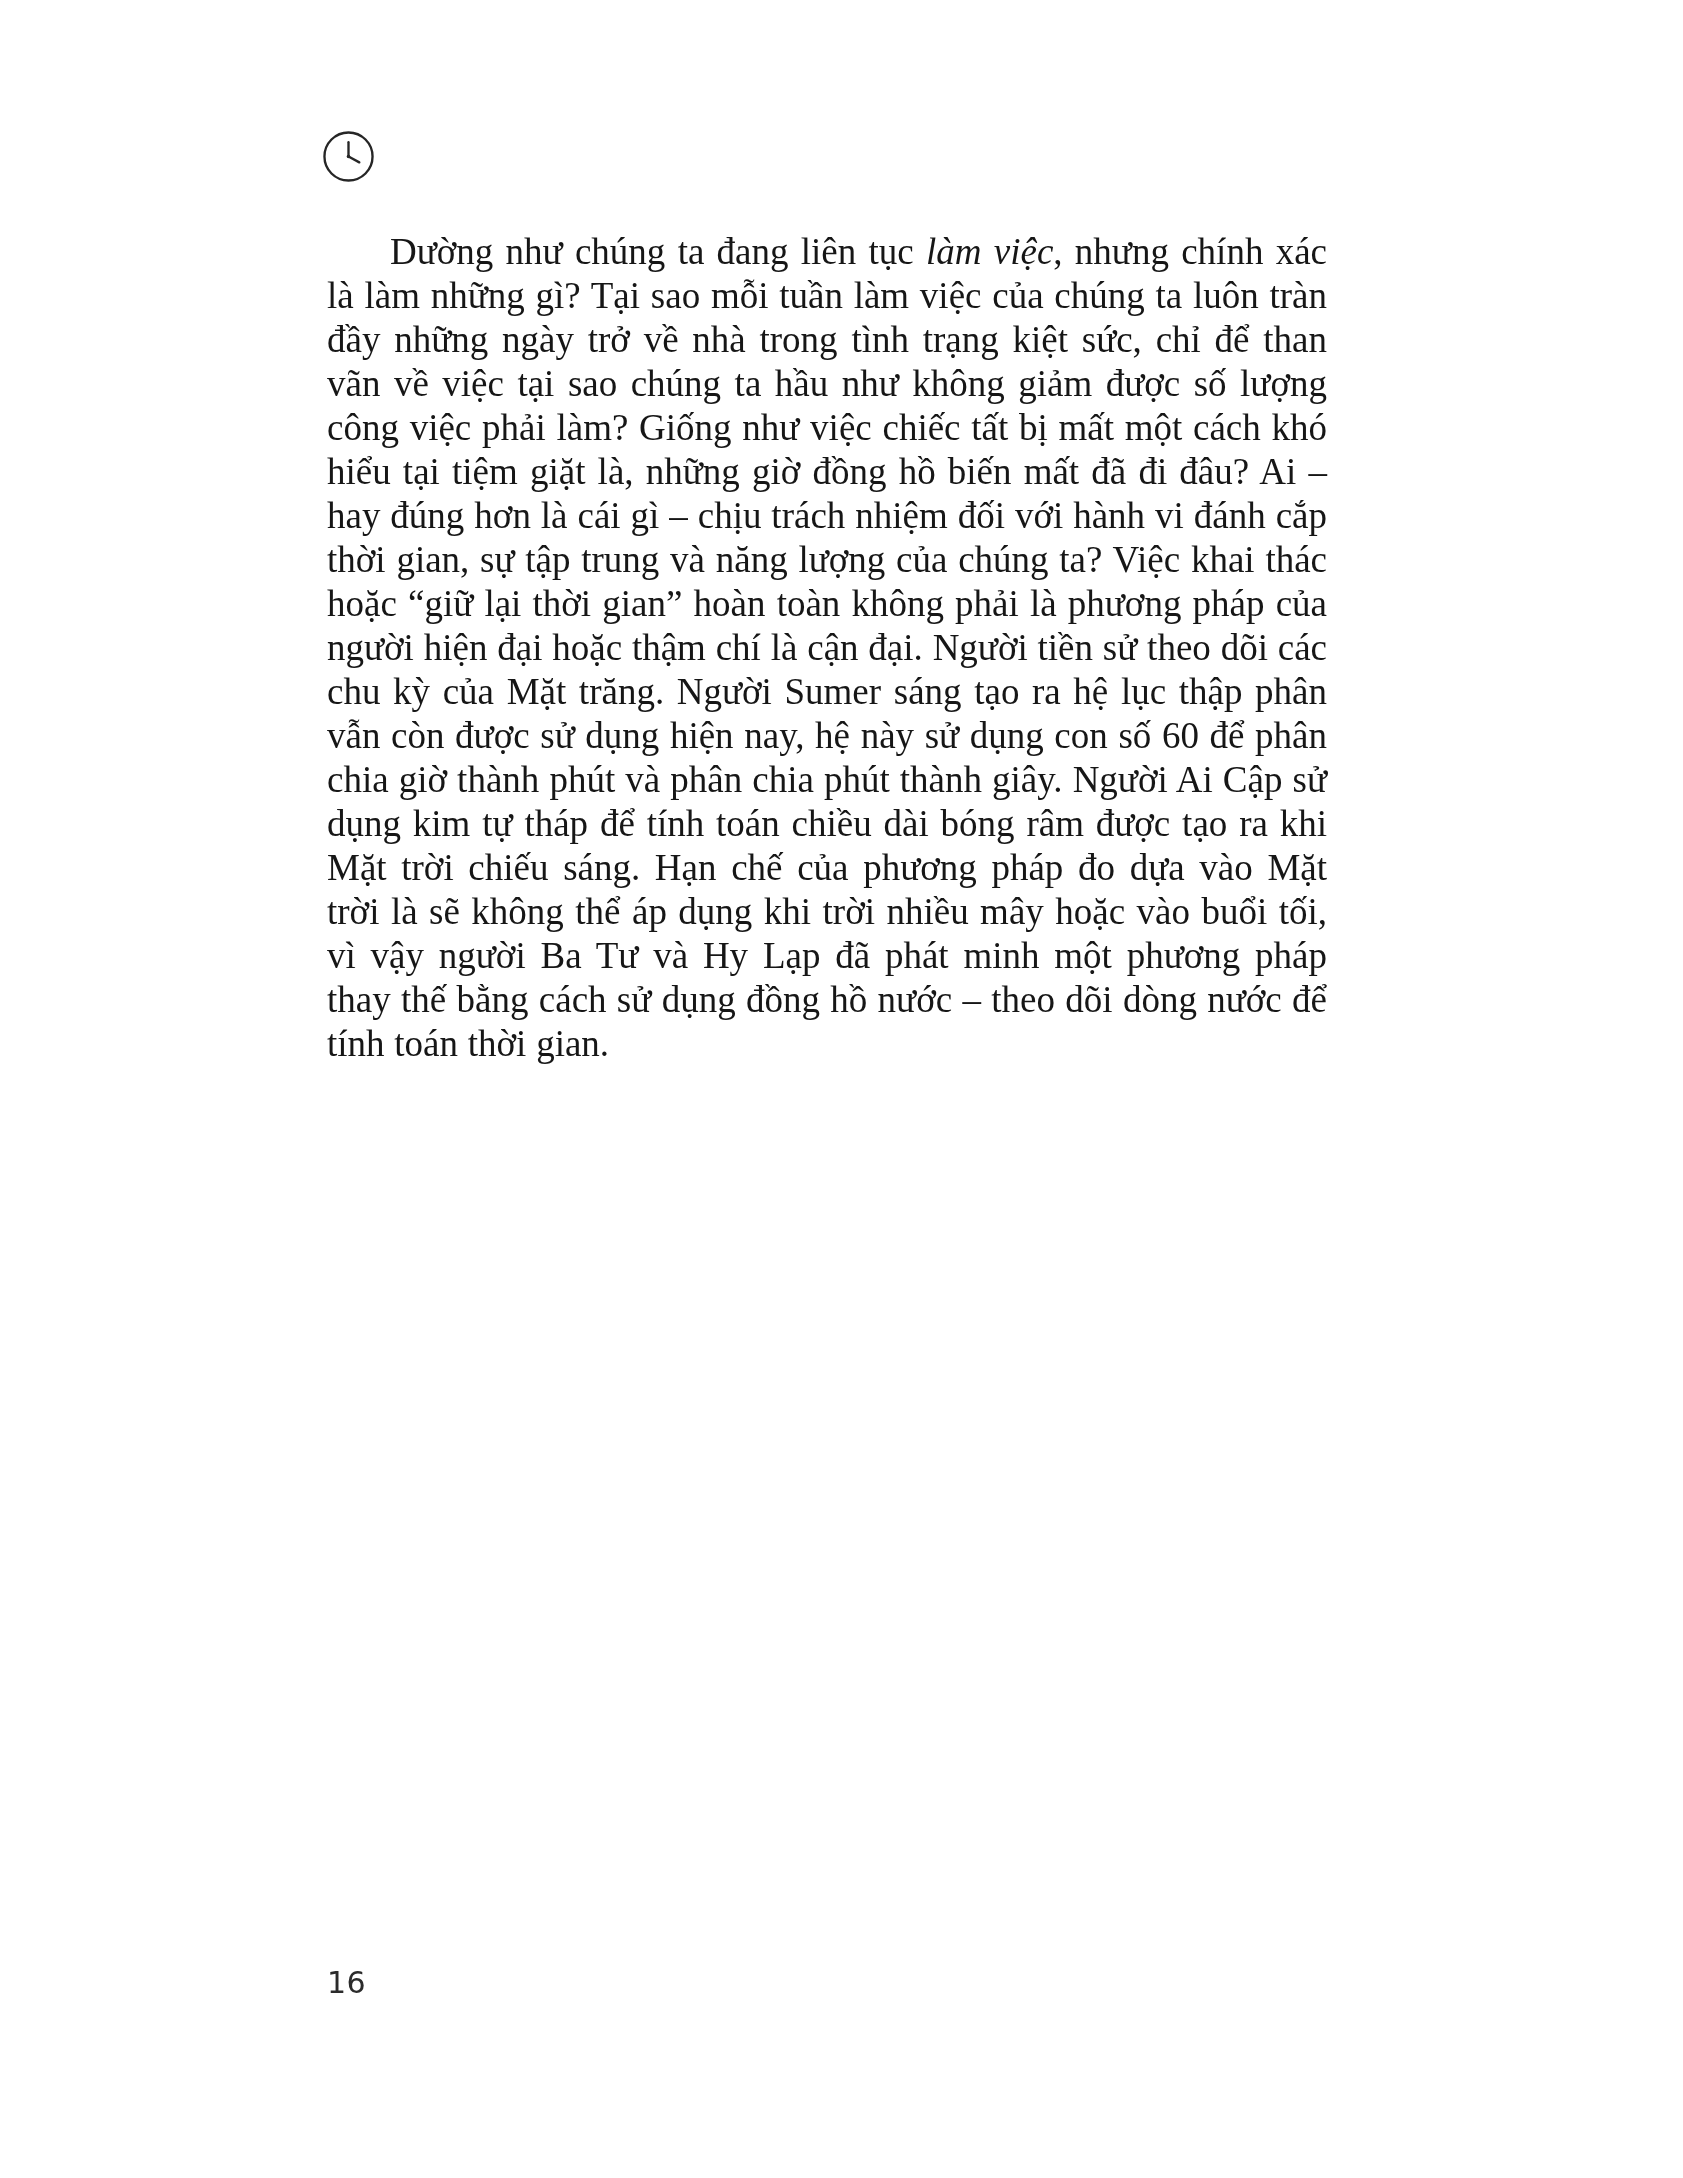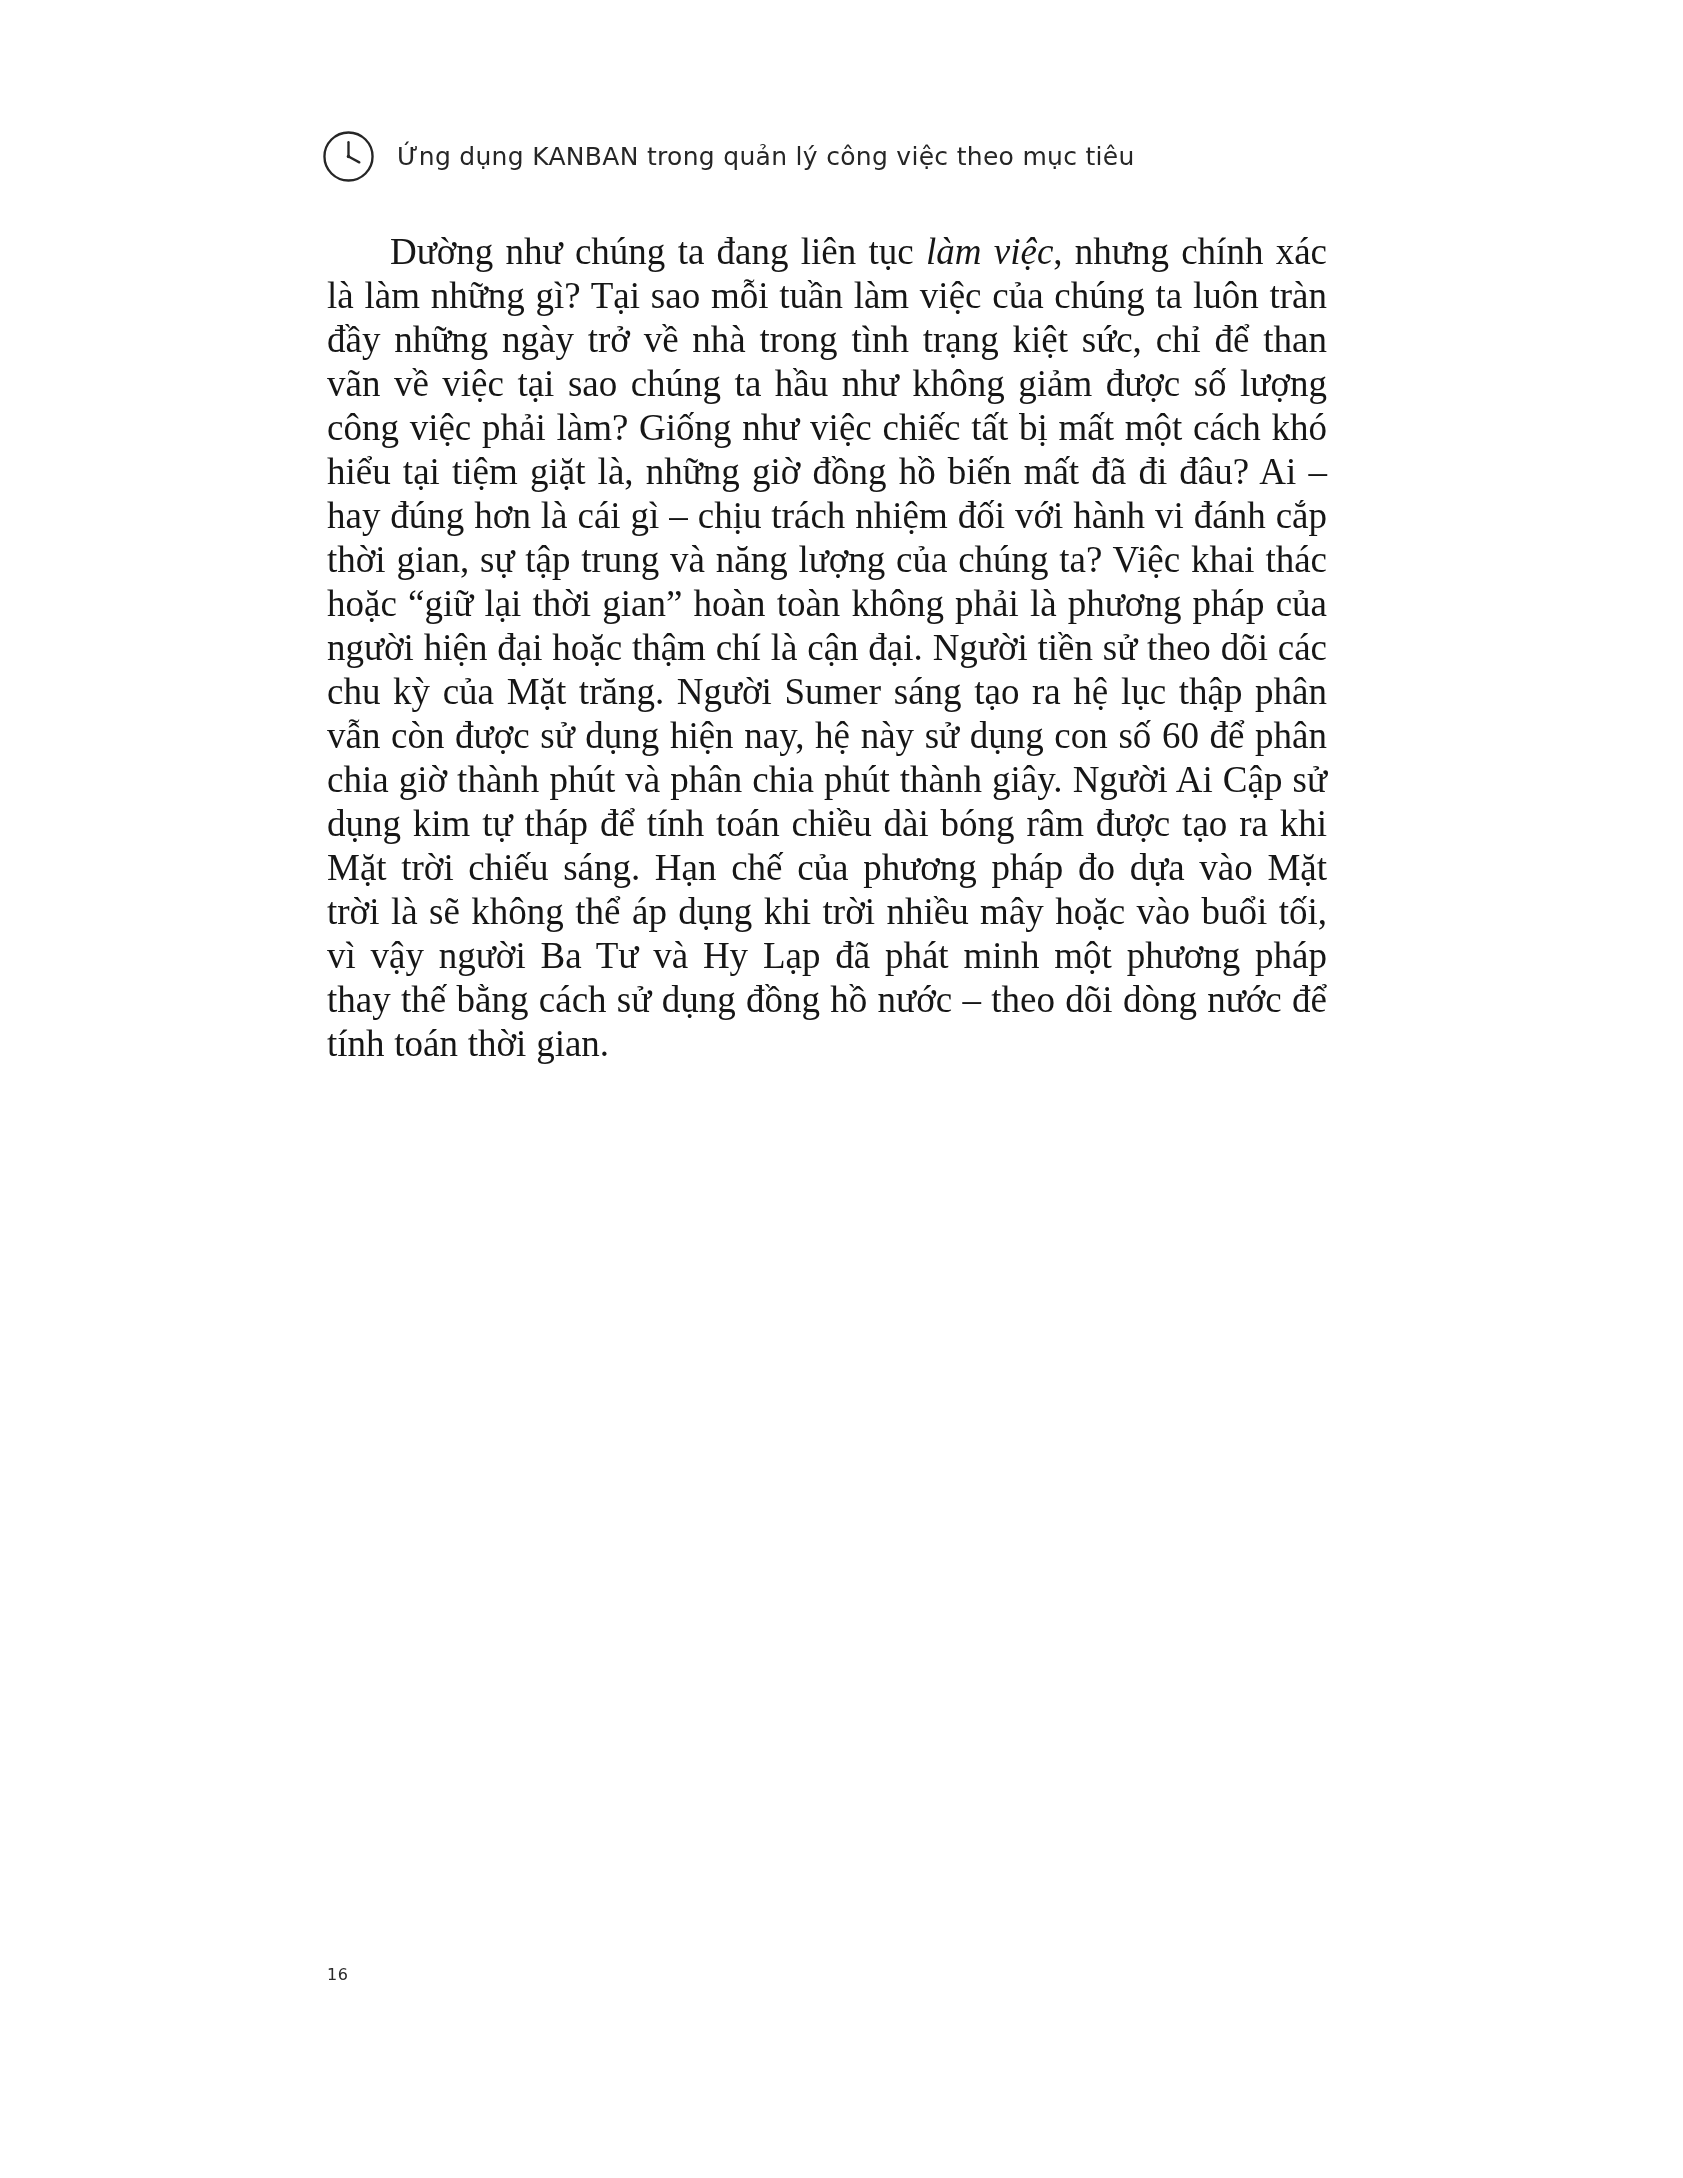--- a/index.html
+++ b/index.html
@@ -72,40 +72,39 @@
   .para i {
     font-style: italic;
   }
 
   
   .folio {
     position: absolute;
     left: 327px;
     top: 1965px;
     font-family: "DejaVu Sans", sans-serif;
-    font-size: 16px;
+    font-size: 30px;
     color: #2b2b2b;
     letter-spacing: 0.5px;
   }
 </style>
 </head>
 <body>
 
 <div class="page">
 
   <div class="header">
     <span>
       <svg class="clock-icon" viewBox="0 0 54 54" xmlns="http://www.w3.org/2000/svg">
         <circle cx="27" cy="27" r="24.5" fill="none" stroke="#262626" stroke-width="2.4"></circle>
         <line x1="27" y1="27" x2="27" y2="12.5" stroke="#262626" stroke-width="2.4" stroke-linecap="round"></line>
         <line x1="27" y1="27" x2="38" y2="33" stroke="#262626" stroke-width="2.4" stroke-linecap="round"></line>
         <circle cx="27" cy="27" r="1.8" fill="#262626"></circle>
       </svg>
     </span>
-    <span class="header-title">Ứng dụng KANBAN trong quản lý công việc theo mục tiêu</span>
   </div>
 
   <div class="body-block">
     <p class="para"><span>Dường như chúng ta đang liên tục </span><i>làm việc</i><span>, nhưng chính xác là làm những gì? Tại sao mỗi tuần làm việc của chúng ta luôn tràn đầy những ngày trở về nhà trong tình trạng kiệt sức, chỉ để than vãn về việc tại sao chúng ta hầu như không giảm được số lượng công việc phải làm? Giống như việc chiếc tất bị mất một cách khó hiểu tại tiệm giặt là, những giờ đồng hồ biến mất đã đi đâu? Ai – hay đúng hơn là cái gì – chịu trách nhiệm đối với hành vi đánh cắp thời gian, sự tập trung và năng lượng của chúng ta? Việc khai thác hoặc “giữ lại thời gian” hoàn toàn không phải là phương pháp của người hiện đại hoặc thậm chí là cận đại. Người tiền sử theo dõi các chu kỳ của Mặt trăng. Người Sumer sáng tạo ra hệ lục thập phân vẫn còn được sử dụng hiện nay, hệ này sử dụng con số 60 để phân chia giờ thành phút và phân chia phút thành giây. Người Ai Cập sử dụng kim tự tháp để tính toán chiều dài bóng râm được tạo ra khi Mặt trời chiếu sáng. Hạn chế của phương pháp đo dựa vào Mặt trời là sẽ không thể áp dụng khi trời nhiều mây hoặc vào buổi tối, vì vậy người Ba Tư và Hy Lạp đã phát minh một phương pháp thay thế bằng cách sử dụng đồng hồ nước – theo dõi dòng nước để tính toán thời gian.</span></p>
   </div>
 
   <div class="folio">16</div>
 
 </div>
 

